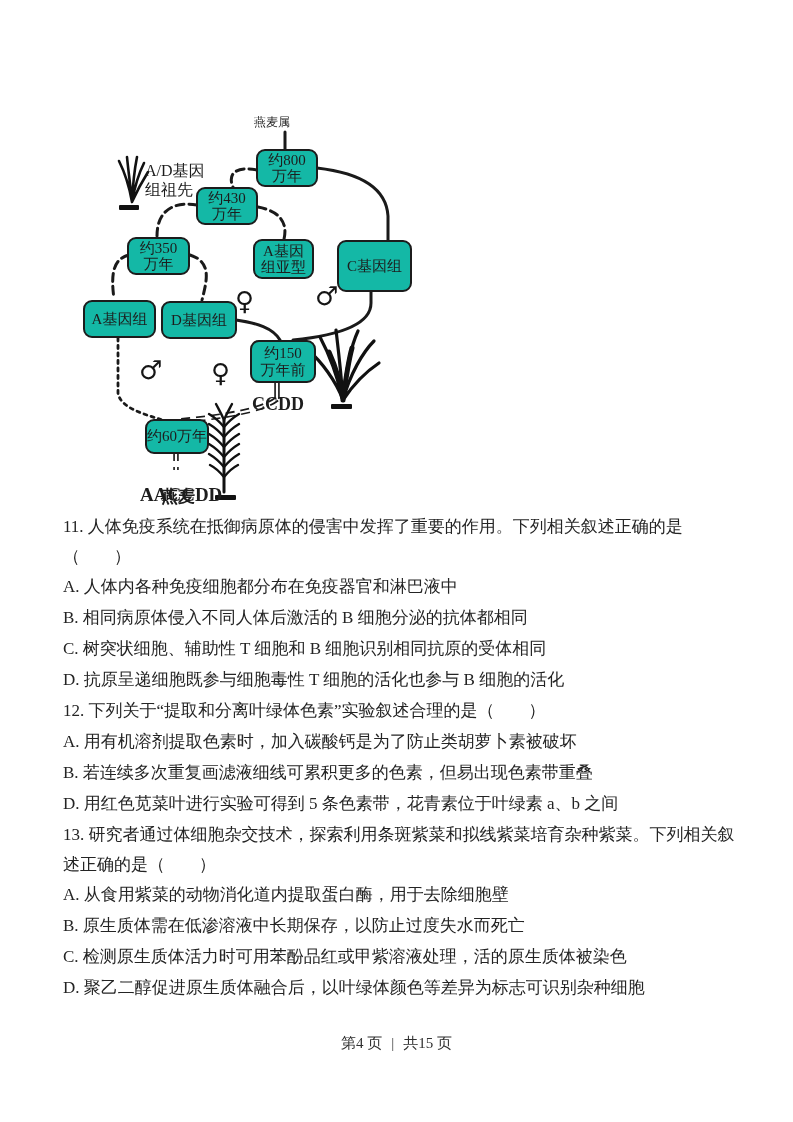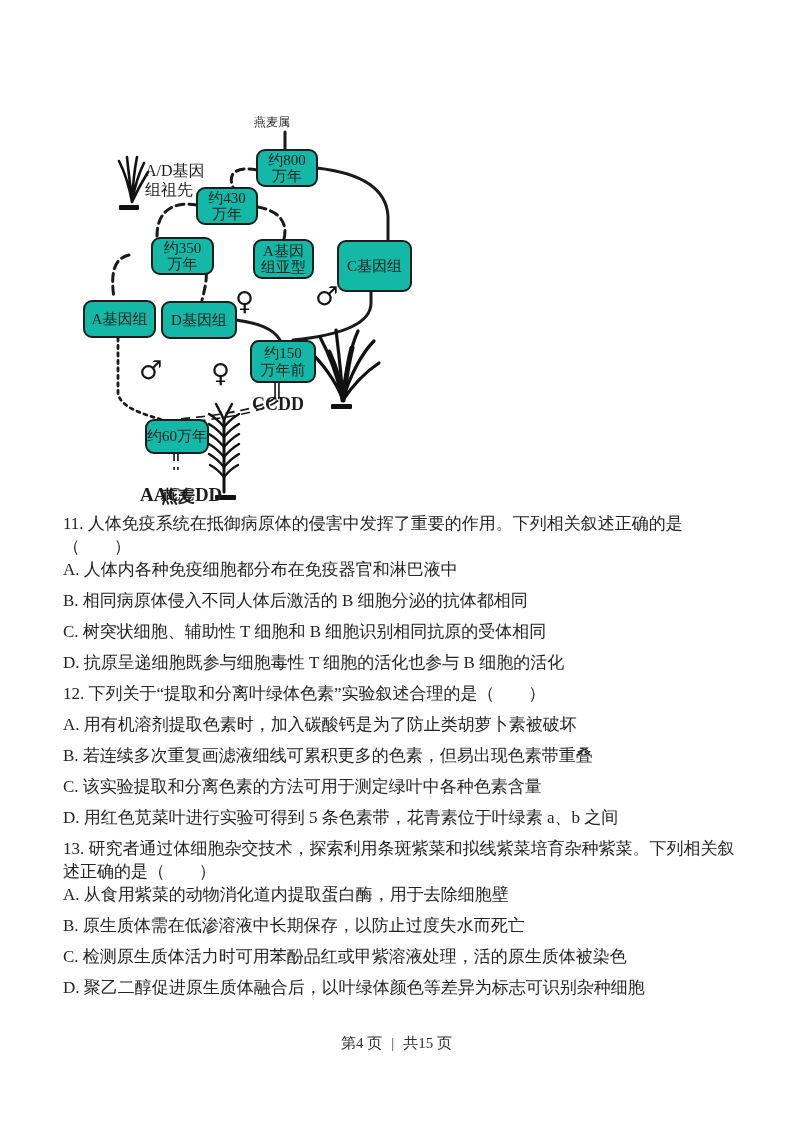--- a/index.html
+++ b/index.html
@@ -19,21 +19,21 @@
   }
   .dlabel{position:absolute;color:#1d1d1d;white-space:pre-line;}
   .lbl-genus{left:254px;top:114px;width:70px;text-align:left;font-size:12px;}
   .lbl-ancestor{left:145px;top:161px;width:72px;font-size:16px;line-height:19px;}
   .lbl-ccdd{left:252px;top:394px;width:60px;font-size:18px;font-weight:bold;text-align:left;}
   .lbl-aaccdd{left:140px;top:484px;width:78px;font-size:19px;font-weight:bold;text-align:left;}
   .lbl-oat{left:156px;top:485px;width:44px;font-size:17px;font-weight:bold;text-align:center;}
   .sym{position:absolute;font-family:"DejaVu Sans",sans-serif;font-size:26px;line-height:26px;color:#151515;}
   
   .content{position:absolute;left:63px;top:512px;width:678px;font-size:17px;color:#242424;}
-  .line{line-height:23px;min-height:31px;}
+  .line{line-height:30px;min-height:31px;}
   
   .footer{
     position:absolute;left:0;top:1034px;width:793px;text-align:center;
     font-size:15px;color:#2f2f2f;
   }
   .footer .sep{margin:0 9px;color:#444;}
 </style>
 </head>
 <body>
 
@@ -86,21 +86,21 @@
                M224,457 C219,451 214,447 209,444 M224,457 C229,451 234,447 239,444
                M224,467 C219,461 214,457 209,454 M224,467 C229,461 234,457 239,454
                M224,477 C219,471 214,467 210,465 M224,477 C229,471 234,467 238,465" fill="none" stroke="#111" stroke-width="2.4" stroke-linecap="round"></path>
       <rect x="215" y="495" width="21" height="5" rx="1" fill="#111"></rect>
     </svg>
 
     <div class="node" style="left:256px;top:149px;width:62px;height:38px;">约800
 万年</div>
     <div class="node" style="left:196px;top:187px;width:62px;height:38px;text-align:center;">约430
 万年</div>
-    <div class="node" style="left:127px;top:237px;width:63px;height:38px;margin-left:24px;">约350
+    <div class="node" style="left:127px;top:237px;width:63px;height:38px;">约350
 万年</div>
     <div class="node" style="left:253px;top:239px;width:61px;height:40px;">A基因
 组亚型</div>
     <div class="node" style="left:337px;top:240px;width:75px;height:52px;">C基因组</div>
     <div class="node" style="left:83px;top:300px;width:73px;height:38px;">A基因组</div>
     <div class="node" style="left:161px;top:301px;width:76px;height:38px;">D基因组</div>
     <div class="node" style="left:250px;top:340px;width:66px;height:43px;">约150
 万年前</div>
     <div class="node" style="left:145px;top:419px;width:64px;height:35px;">约60万年</div>
 
@@ -120,21 +120,20 @@
   <div class="content">
     <div class="line">11. 人体免疫系统在抵御病原体的侵害中发挥了重要的作用。下列相关叙述正确的是（　　）</div>
     <div class="line">A. 人体内各种免疫细胞都分布在免疫器官和淋巴液中</div>
     <div class="line">B. 相同病原体侵入不同人体后激活的 B 细胞分泌的抗体都相同</div>
     <div class="line">C. 树突状细胞、辅助性 T 细胞和 B 细胞识别相同抗原的受体相同</div>
     <div class="line">D. 抗原呈递细胞既参与细胞毒性 T 细胞的活化也参与 B 细胞的活化</div>
 
     <div class="line">12. 下列关于“提取和分离叶绿体色素”实验叙述合理的是（　　）</div>
     <div class="line">A. 用有机溶剂提取色素时，加入碳酸钙是为了防止类胡萝卜素被破坏</div>
     <div class="line">B. 若连续多次重复画滤液细线可累积更多的色素，但易出现色素带重叠</div>
-    <div class="line">C. 该实验提取和分离色素的方法可用于测定绿叶中各种色素含量</div>
     <div class="line">D. 用红色苋菜叶进行实验可得到 5 条色素带，花青素位于叶绿素 a、b 之间</div>
 
     <div class="line">13. 研究者通过体细胞杂交技术，探索利用条斑紫菜和拟线紫菜培育杂种紫菜。下列相关叙述正确的是（　　）</div>
     <div class="line">A. 从食用紫菜的动物消化道内提取蛋白酶，用于去除细胞壁</div>
     <div class="line">B. 原生质体需在低渗溶液中长期保存，以防止过度失水而死亡</div>
     <div class="line">C. 检测原生质体活力时可用苯酚品红或甲紫溶液处理，活的原生质体被染色</div>
     <div class="line">D. 聚乙二醇促进原生质体融合后，以叶绿体颜色等差异为标志可识别杂种细胞</div>
   </div>
 
   <div class="footer">

